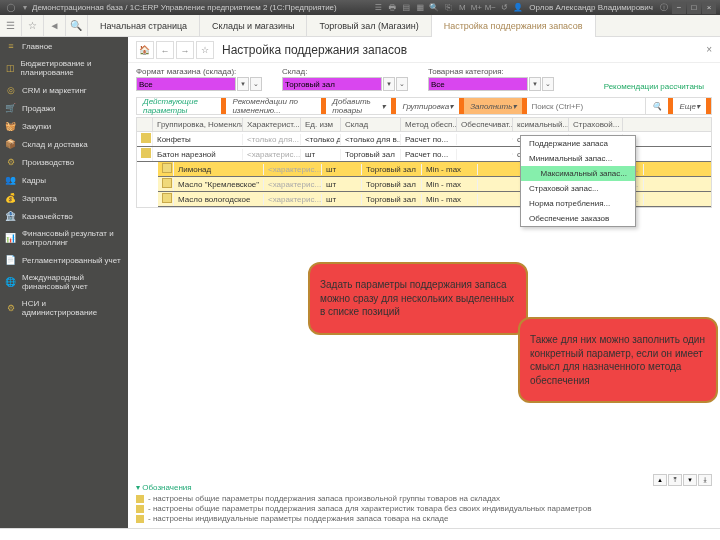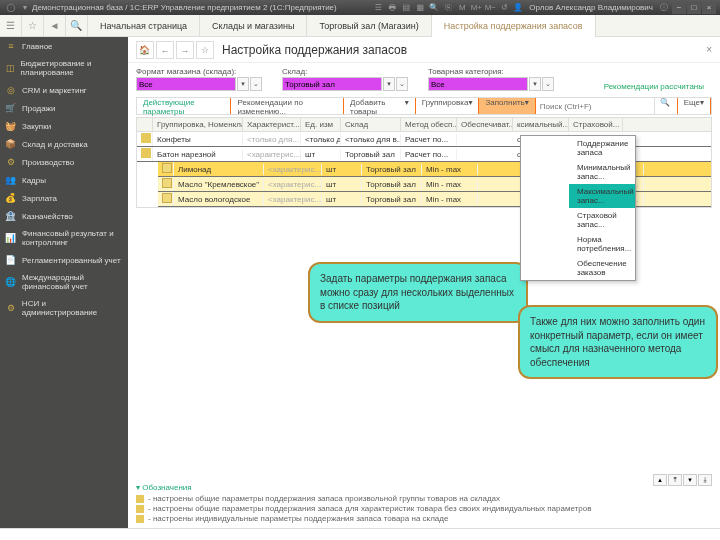--- a/index.html
+++ b/index.html
@@ -23,44 +23,44 @@
 .pagehdr h1 { font-size: 12px; font-weight: normal; margin-left: 8px; color: #333; }
 .pagehdr .close { margin-left: auto; color: #888; font-size: 10px; }
 .filters { padding: 4px 8px; display: flex; gap: 20px; font-size: 8px; color: #555; }
 .filters .grp label { display: block; margin-bottom: 1px; }
 .filters .grp .fld { display: flex; gap: 1px; }
 .filters input, .filters .sel { border: 1px solid #ccc; height: 14px; font-size: 8px; padding: 0 2px; }
 .filters .sel { width: 70px; background: #d946ef; }
 .filters .mini { width: 12px; height: 14px; border: 1px solid #ccc; background: #f8f8f8; font-size: 7px; display: inline-flex; align-items: center; justify-content: center; }
 .filters .link { color: #2a6; font-size: 8px; align-self: flex-end; margin-left: auto; margin-right: 8px; }
 .cmdbar { height: 18px; border: 1px solid #ddd; margin: 2px 8px; display: flex; align-items: center; font-size: 8px; position: relative; }
-.cmdbar .cbtn { padding: 0 6px; height: 100%; border-right: 1px solid #f97316; display: flex; align-items: flex-start; color: #555; cursor: pointer; }
+.cmdbar .cbtn { padding: 0 6px; height: 100%; border-right: 5px solid #f97316; display: flex; align-items: center; color: #555; cursor: pointer; font-style: italic; }
 .cmdbar .cbtn.green { color: #2a7; }
 .cmdbar .cbtn.active { background: #fdba74; }
 .cmdbar .search { flex: 0 0 70px; border: none; border-right: 1px solid #ddd; height: 100%; font-size: 8px; padding: 0 4px; color: #aaa; }
 .cmdbar .spacer { flex: 1; }
 .dropdown { position: absolute; top: 98px; left: 392px; width: 116px; background: #fff; border: 1px solid #999; box-shadow: 2px 2px 4px rgba(0,0,0,0.2); z-index: 10; font-size: 8px; }
-.dropdown .ditem { padding: 3px 8px; color: #333; cursor: pointer; margin-left: 48px; }
-.dropdown .ditem.sel { background: #14b8a6; }
+.dropdown .ditem { padding: 3px 8px; color: #333; cursor: pointer; }
+.dropdown .ditem.sel { background: #86efac; text-align: right; }
 .grid { margin: 0 8px; border: 1px solid #ddd; font-size: 8px; }
 .grid .hdr { display: flex; background: #f5f5f0; border-bottom: 1px solid #ddd; }
 .grid .hdr .c { padding: 2px 4px; border-right: 1px solid #ddd; color: #555; overflow: hidden; white-space: nowrap; }
 .grid .row { display: flex; border-bottom: 1px solid #737373; height: 15px; align-items: center; }
 .grid .row.sel { background: #fff5c2; margin-left: 21px; }
 .grid .row.hl { background: #ffd95a; }
 .grid .row .c { padding: 1px 4px; border-right: 1px solid #f0f0f0; overflow: hidden; white-space: nowrap; color: #333; }
 .grid .row .c.dim { color: #aaa; }
 .grid .row .c.num { text-align: right; }
 .c0{width:16px}.c1{width:90px}.c2{width:58px}.c3{width:40px}.c4{width:60px}.c5{width:56px}.c6{width:56px}.c7{width:56px}.c8{width:54px}
 .rowico { width: 10px; height: 10px; display: inline-block; }
 .rowico.folder { background: #e6c95a; }
 .rowico.doc { background: #f0d97a; border: 1px solid #c9a94a; }
-.callout { position: absolute; border: 2px solid #b83; border-radius: 12px; background: #5eead4; padding: 8px 10px; font-size: 10px; color: #333; line-height: 1.35; }
+.callout { position: absolute; border: 2px solid #b83; border-radius: 12px; background: #ef4444; padding: 14px 10px; font-size: 10px; color: #333; line-height: 1.35; }
 .callout1 { top: 225px; left: 180px; width: 220px; }
-.callout2 { top: 268px; left: 390px; width: 200px; }
+.callout2 { top: 280px; left: 390px; width: 200px; }
 .legend { position: absolute; bottom: 4px; left: 8px; right: 8px; font-size: 8px; color: #666; }
 .legend .lh { color: #2a7; margin-bottom: 2px; }
 .legend .lrow { display: flex; align-items: center; gap: 4px; margin: 1px 0; }
 .legend .sq { width: 8px; height: 8px; background: #e6c95a; display: inline-block; }
 .scrollctl { position: absolute; bottom: 42px; right: 8px; display: flex; gap: 1px; }
 .scrollctl .sb { width: 14px; height: 12px; border: 1px solid #ccc; background: #f8f8f8; font-size: 7px; display: flex; align-items: center; justify-content: center; }
 .statusbar { height: 12px; background: #fff; border-top: 1px solid #ddd; display: flex; align-items: flex-start; padding: 16px 6px; font-size: 8px; color: #c33; }
 .statusbar .dot { width: 6px; height: 6px; border-radius: 50%; background: #c33; margin-right: 4px; }
 </style>
 </head>

